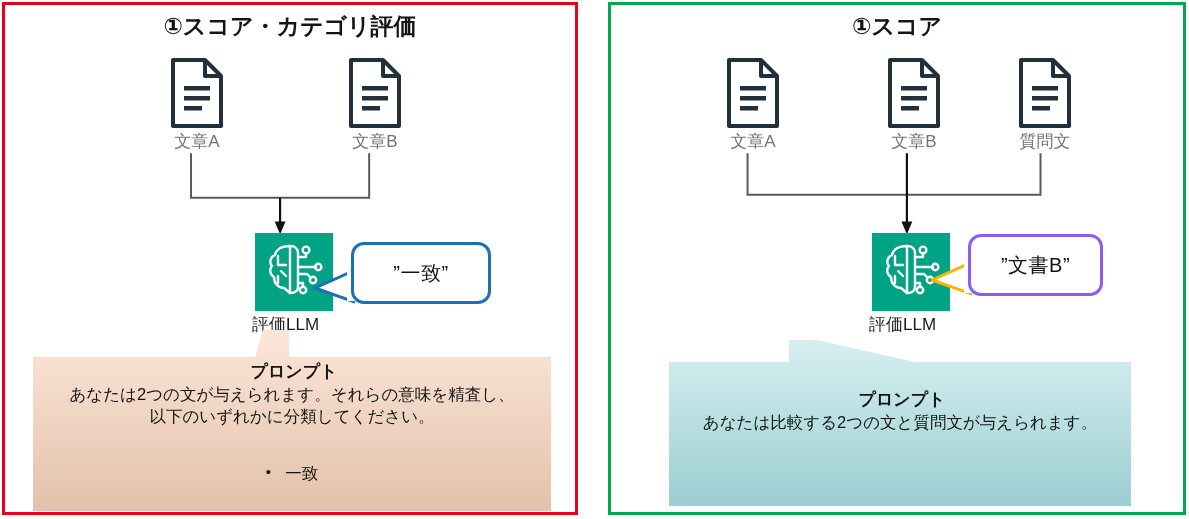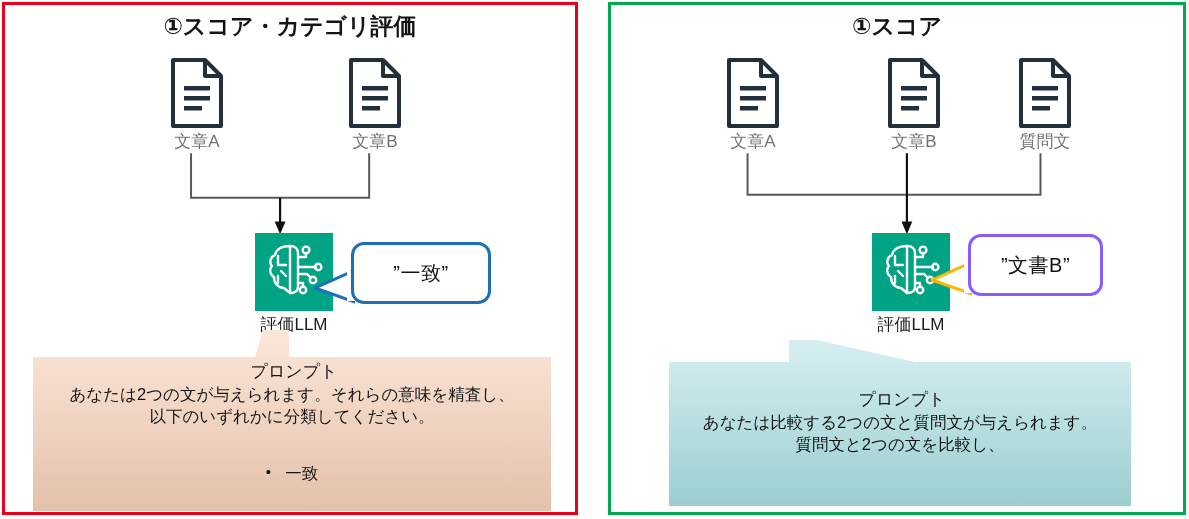--- a/index.html
+++ b/index.html
@@ -83,21 +83,20 @@
     top: 0;
     width: 100%;
     height: 100%;
     pointer-events: none;
   }
 
   
   .llm {
     position: absolute;
     width: 84px;
-    text-align: center;
   }
   .llm-tile {
     width: 78px;
     height: 78px;
     background: #00A383;
     margin: 0 auto;
     position: relative;
   }
   .llm-tile svg { display:block; margin: 0 auto; padding-top: 7px;}
   .llm-label {
@@ -152,21 +151,21 @@
     z-index: 0;
   }
   .prompt-content {
     position: relative;
     z-index: 1;
     text-align: center;
     color: #141414;
   }
   .prompt-heading {
     font-size: 17px;
-    font-weight: normal;
+    font-weight: bold;
     margin: 0 0 1px 4px;
     white-space: nowrap;
   }
   .prompt-line {
     font-size: 16.5px;
     line-height: 1.32;
     white-space: nowrap;
   }
   .prompt-bullets {
     margin: 1px 0 0 0;
@@ -365,20 +364,19 @@
             <linearGradient id="gradRight" x1="0" y1="0" x2="0" y2="1">
               <stop offset="0%" stop-color="#D6EFF1"></stop>
               <stop offset="100%" stop-color="#9BCED1"></stop>
             </linearGradient>
           </defs>
           <path d="M0 22 L120 22 L120 0 L148 0 L246 22 L462 22 L462 166 L0 166 Z" fill="url(#gradRight)"></path>
         </svg>
         <div class="prompt-content" style="padding-top:44px;">
           <div class="prompt-heading">プロンプト</div>
           <div class="prompt-line">あなたは比較する2つの文と質問文が与えられます。</div>
-          <div class="prompt-line">質問文と2つの文を比較し、</div>
         </div>
       </div>
 
     </div>
   </div>
 
 </div>
 
 </body></html>

